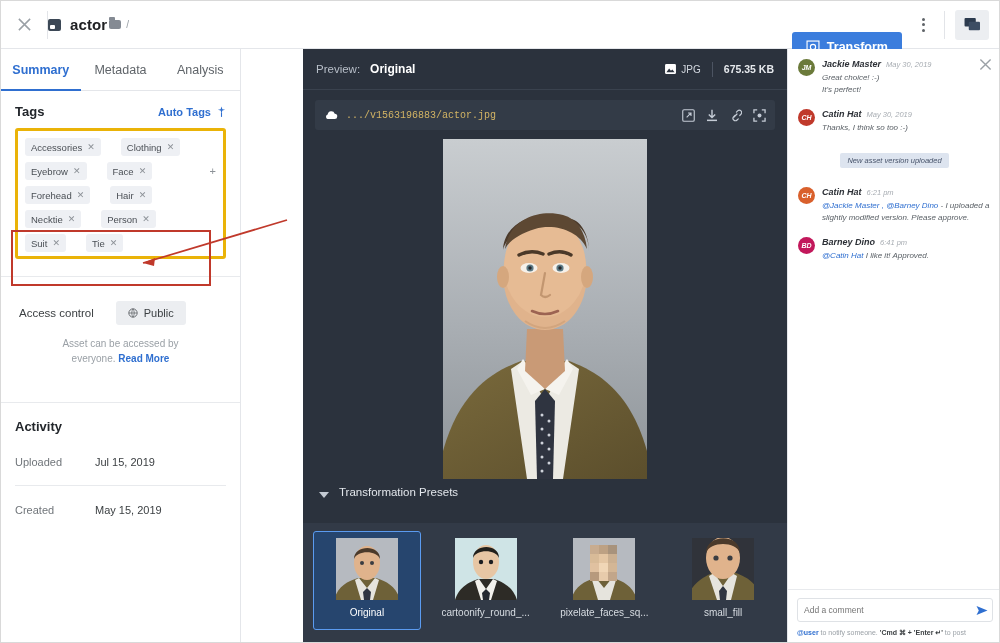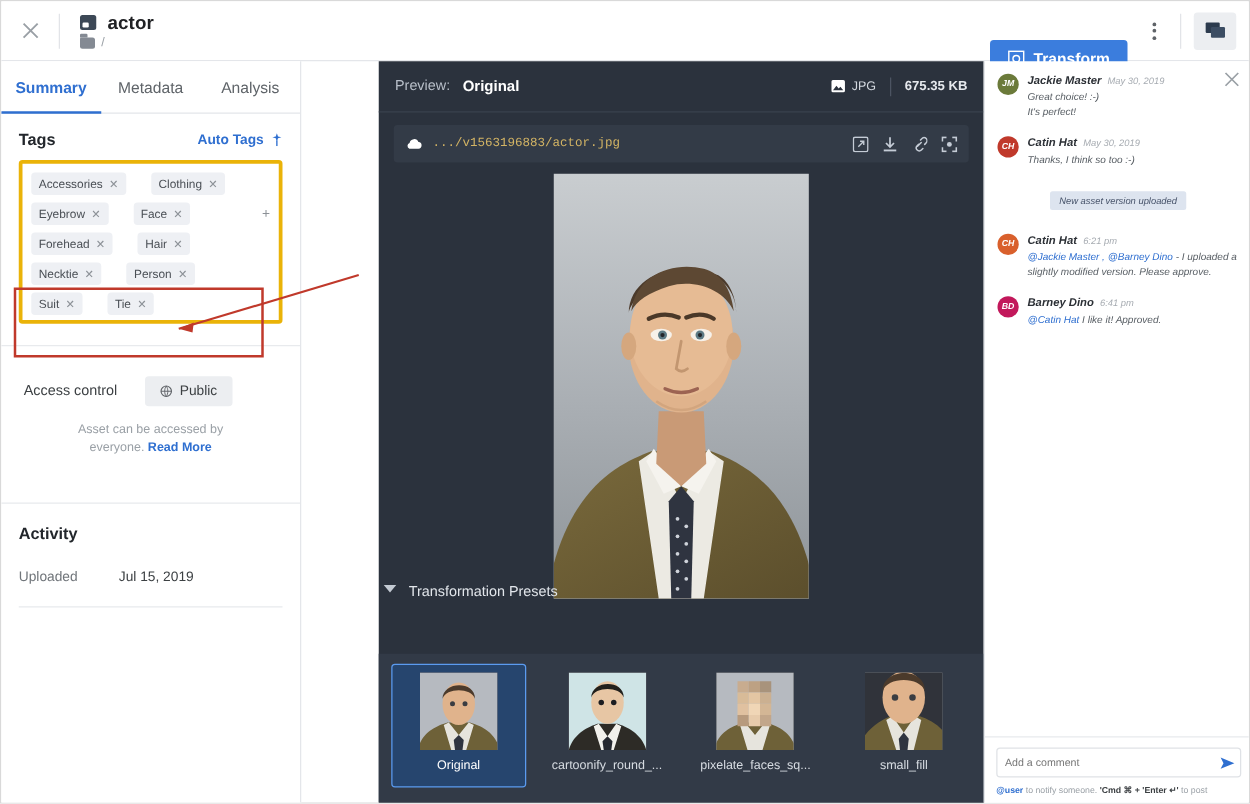--- a/index.html
+++ b/index.html
@@ -23,21 +23,21 @@
     border-bottom: 1px solid #e4e6ea;
     display: flex; align-items: center;
     box-sizing: border-box;
   }
   .close-btn {
     width: 46px; height: 47px;
     display: flex; align-items: center; justify-content: center;
     color: #9aa0a6; cursor: pointer;
   }
   .vsep { width: 1px; height: 28px; background: #e2e4e8; }
-  .title-block { display: flex; flex-direction: column; justify-content: center; margin-left: 16px; gap: 2px;}
+  .title-block { display: flex; flex-direction: row; justify-content: center; gap: 2px;}
   .title-row { display: flex; align-items: center; gap: 9px; }
   .title-row .asset-title {
     font-size: 15px; font-weight: bold; color: #202124; letter-spacing: .1px;
   }
   .crumb-row { display: flex; align-items: center; gap: 5px; color: #9aa0a6; font-size: 10px; }
   .icon-img {
     width: 13px; height: 12px; border-radius: 2px; background: #3c4856;
     position: relative; display: inline-block;
   }
   .icon-img:after {
@@ -155,21 +155,21 @@
   .url-actions { margin-left:auto; display:flex; align-items:center; gap:11px; color:#c5ccd6; }
   .url-actions > span { cursor:pointer; display:flex; }
 
   .photo-wrap {
     margin: 9px auto 0 auto; width: 204px; height: 340px; position: relative;
     background: #b9bcc0; overflow:hidden;
   }
 
   .presets-head {
     position:absolute; left:0; bottom: 146px; width: 440px; height: 30px;
-    display:flex; align-items:flex-start; gap:10px; padding-left: 4px; box-sizing:border-box;
+    display:flex; align-items:flex-end; gap:10px; padding-left: 16px; box-sizing:border-box;
   }
   .caret { width:0;height:0;border-left:5px solid transparent;border-right:5px solid transparent;border-top:6px solid #c3cad3;}
   .presets-title { font-size:11.5px; color:#e2e6eb; }
   .presets-strip {
     position:absolute; left:0; bottom:0; width:484px; height: 121px;
     background:#323a47; display:flex; align-items:flex-start; padding: 8px 10px; gap: 11px;
     box-sizing: border-box;
   }
   .preset {
     width: 108px; height: 99px; border-radius: 3px; display:flex; flex-direction:column;
@@ -355,20 +355,24 @@
     </div>
 
     <div class="divider" style="margin-top:26px;"></div>
 
     <div class="section" style="padding-top:16px;padding-bottom:0;">
       <div class="sec-title" style="margin-bottom:4px;">Activity</div>
       <div class="activity-rows">
         <div class="act-row">
           <span class="act-k">Uploaded</span>
           <span class="act-v">Jul 15, 2019</span>
+        </div>
+        <div class="act-row" style="border-bottom:none;">
+          <span class="act-k">Created</span>
+          <span class="act-v">May 15, 2019</span>
         </div>
       </div>
     </div>
   </div>
 
   <div class="annot-box"></div>
   <svg class="annot-arrow" width="170" height="60" viewBox="0 0 170 60">
     <path d="M166 4 L22 47" stroke="#c0392b" stroke-width="1.7" fill="none"></path>
     <path d="M22 47 L34 42 L33 50 Z" fill="#c0392b"></path>
   </svg>

